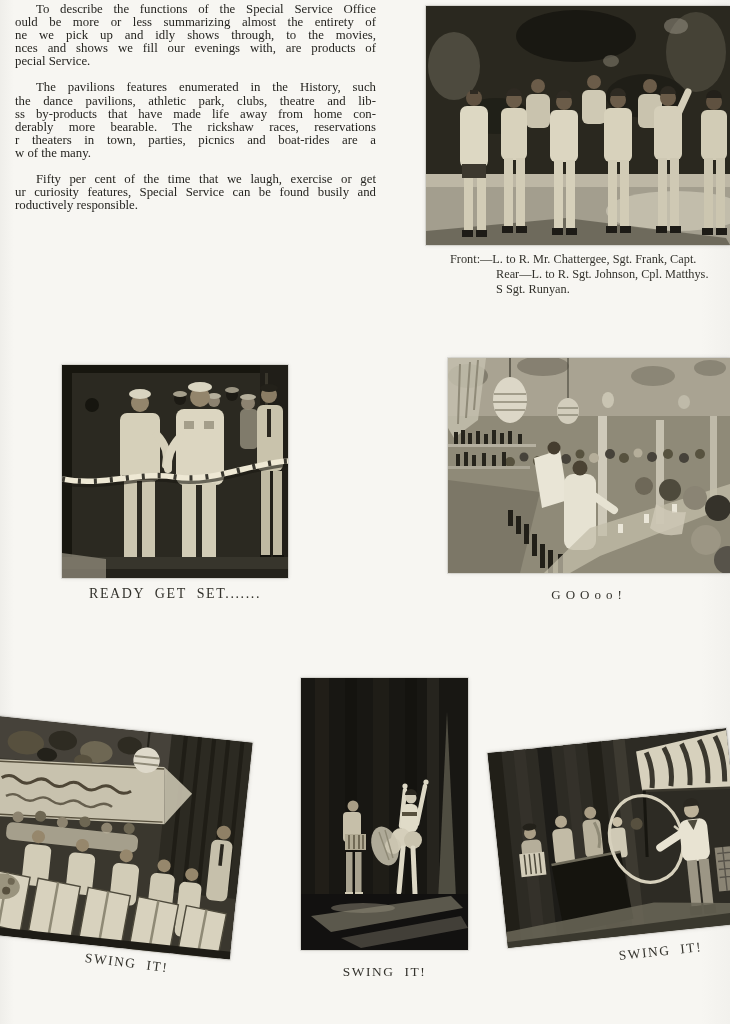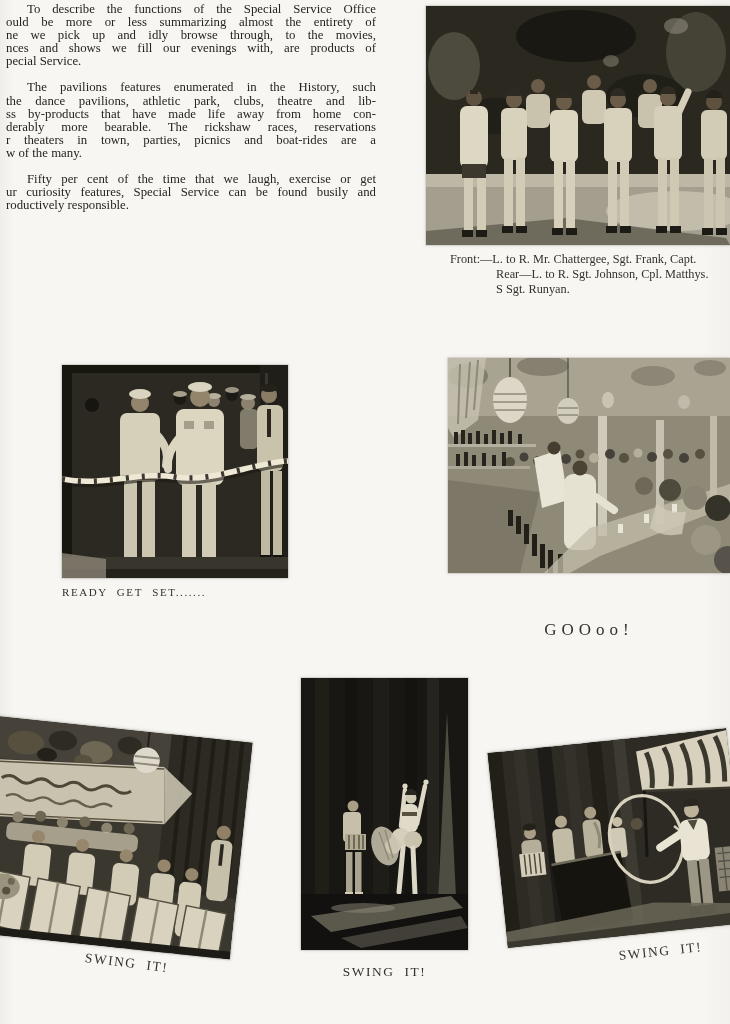--- a/index.html
+++ b/index.html
@@ -3,51 +3,51 @@
 <meta charset="utf-8">
 <style>
   html,body{margin:0;padding:0;background:#d8d6d0;}
   #page{
     position:relative;width:730px;height:1024px;overflow:hidden;
     background:linear-gradient(90deg,#efeeea 0,#f7f6f2 14px,#f7f6f2 96%,#f2f1ed 100%);
     font-family:"Liberation Serif","DejaVu Serif",serif;color:#2e2d29;
   }
   
   .article{position:absolute;left:2px;top:3px;width:374px;font-size:12.8px;line-height:13.1px;color:#262521;}
-  .para{margin:0 0 13px 4px;}
+  .para{margin:0 0 13px 13px;}
   .para div{text-align:justify;text-align-last:justify;white-space:nowrap;}
   .para div.ind{padding-left:21px;}
   .para div.end{text-align-last:left;white-space:normal;}
   
   .photo{position:absolute;outline:1px solid rgba(40,38,30,.10);box-shadow:0 0 4px rgba(60,58,50,.18);}
   .photo svg{display:block;width:100%;height:100%;}
   
   .cap{position:absolute;color:#33322c;}
   .capA{left:426px;top:252px;width:304px;font-size:12.3px;line-height:14.8px;margin-left:24px;}
   .capA .hang{padding-left:46px;}
-  .capB{left:62px;top:586px;width:226px;text-align:left;font-size:11px;letter-spacing:1.6px;word-spacing:5px;}
-  .capC{left:448px;top:620px;width:282px;text-align:center;font-size:17px;letter-spacing:5px;}
+  .capB{left:62px;top:586px;width:226px;text-align:center;font-size:14px;letter-spacing:1.6px;word-spacing:5px;}
+  .capC{left:448px;top:587px;width:282px;text-align:center;font-size:13px;letter-spacing:5px;}
   .swing{font-size:13.4px;letter-spacing:1.6px;word-spacing:5px;}
   .capD{left:86px;top:950px;transform:rotate(7deg);transform-origin:0 0;}
   .capE{left:301px;top:964px;width:167px;text-align:center;}
   .capF{left:618px;top:948px;transform:rotate(-6deg);transform-origin:0 0;}
   
   #photo-band-wrap{left:-2px;top:716px;width:256px;height:218px;transform:rotate(6deg);transform-origin:0 0;}
   #photo-lasso-wrap{left:497px;top:740px;width:240px;height:196px;transform:rotate(-6deg);}
 </style>
 </head>
 <body>
 
 <div id="page">
 
   <div class="article">
     <div class="para">
         <div class="ind">To describe the functions of the Special Service Office</div>
         <div>ould be more or less summarizing almost the entirety of</div>
-        <div>ne we pick up and idly browse through, to the movies,</div>
+        <div>ne we pick up and idly shows through, to the movies,</div>
         <div>nces and shows we fill our evenings with, are products of</div>
         <div class="end">pecial Service.</div>
       </div>
     <div class="para">
         <div class="ind">The pavilions features enumerated in the History, such</div>
         <div>the dance pavilions, athletic park, clubs, theatre and lib-</div>
         <div>ss by-products that have made life away from home con-</div>
         <div>derably more bearable.  The rickshaw races, reservations</div>
         <div>r theaters in town, parties, picnics and boat-rides are a</div>
         <div class="end">w of the many.</div>

